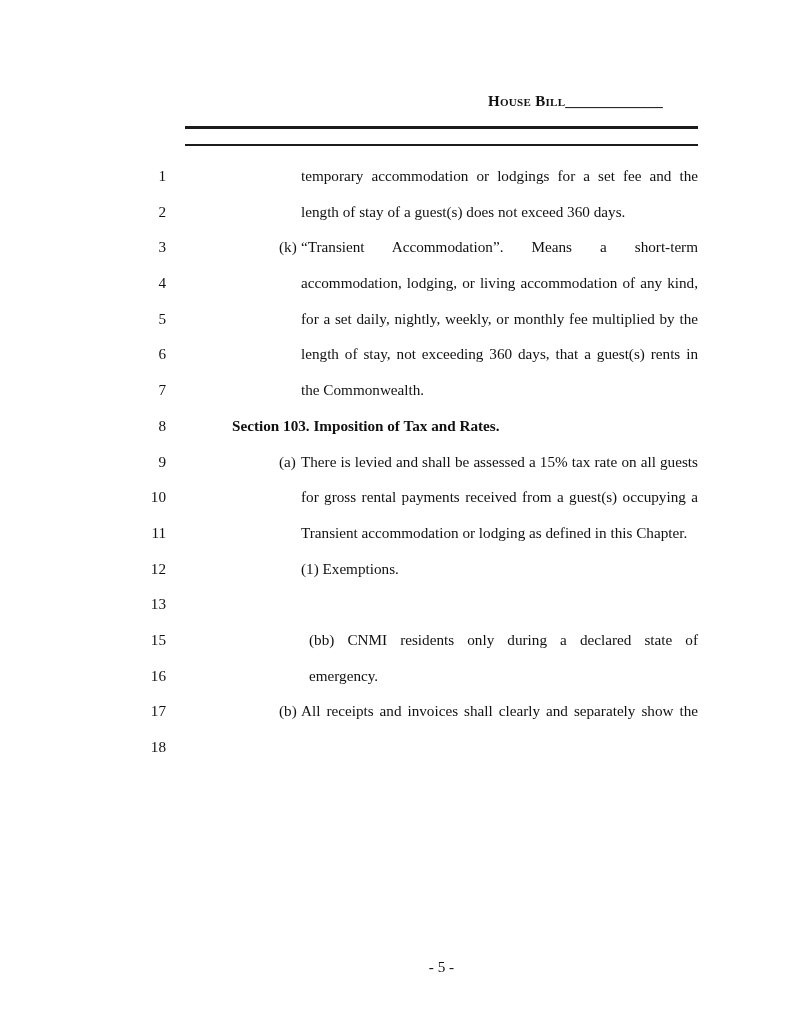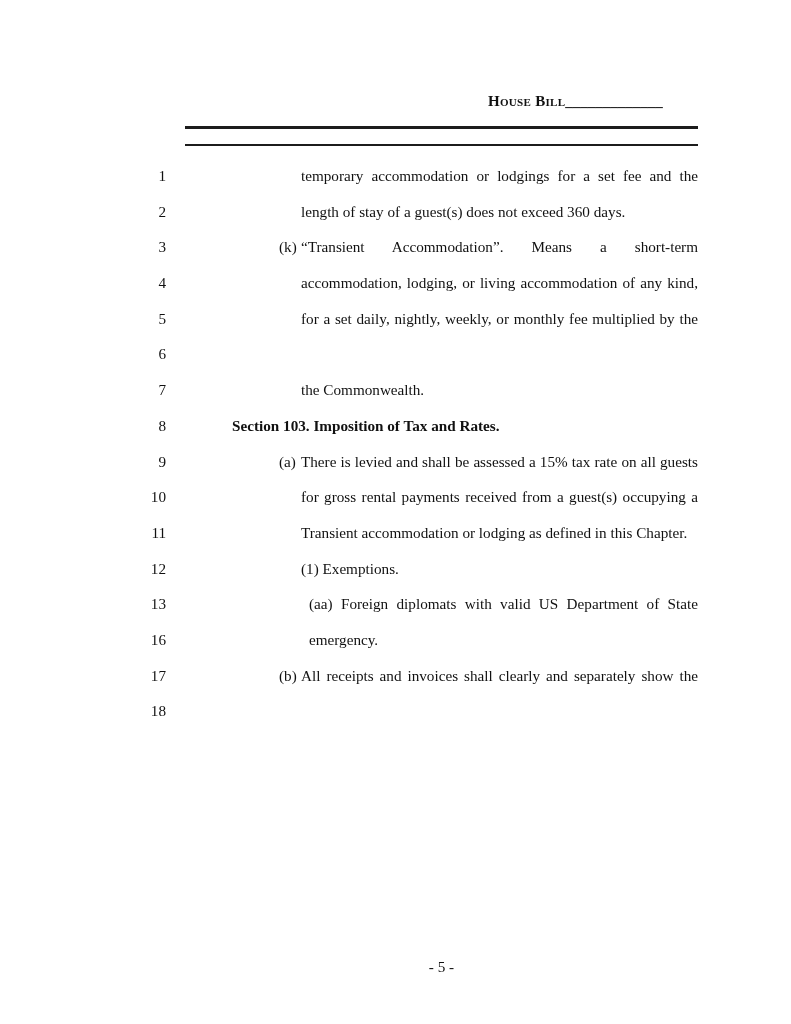--- a/index.html
+++ b/index.html
@@ -123,20 +123,21 @@
       <div class="bill-row">
         <span class="line-number">4</span>
         <div class="line-text lvl-cont j">accommodation, lodging, or living accommodation of any kind,</div>
       </div>
       <div class="bill-row">
         <span class="line-number">5</span>
         <div class="line-text lvl-cont j">for a set daily, nightly, weekly, or monthly fee multiplied by the</div>
       </div>
       <div class="bill-row">
         <span class="line-number">6</span>
+        <div class="line-text lvl-cont j">length of stay, not exceeding 360 days, that a guest(s) rents in</div>
       </div>
       <div class="bill-row">
         <span class="line-number">7</span>
         <div class="line-text lvl-cont">the Commonwealth.</div>
       </div>
       <div class="bill-row">
         <span class="line-number">8</span>
         <div class="line-text lvl-section">Section 103. Imposition of Tax and Rates.</div>
       </div>
       <div class="bill-row">
@@ -150,21 +151,24 @@
       <div class="bill-row">
         <span class="line-number">11</span>
         <div class="line-text lvl-cont">Transient accommodation or lodging as defined in this Chapter.</div>
       </div>
       <div class="bill-row">
         <span class="line-number">12</span>
         <div class="line-text lvl-cont">(1) Exemptions.</div>
       </div>
       <div class="bill-row">
         <span class="line-number">13</span>
-        <div class="line-text lvl-sub j">(aa) Foreign diplomats with valid US Department of State</div>
+      </div>
+      <div class="bill-row">
+        <span class="line-number">15</span>
+        <div class="line-text lvl-sub j">(bb) CNMI residents only during a declared state of</div>
       </div>
       <div class="bill-row">
         <span class="line-number">16</span>
         <div class="line-text lvl-sub">emergency.</div>
       </div>
       <div class="bill-row">
         <span class="line-number">17</span>
         <div class="line-text lvl-item j">All receipts and invoices shall clearly and separately show the<span class="marker">(b)</span></div>
       </div>
       <div class="bill-row">

